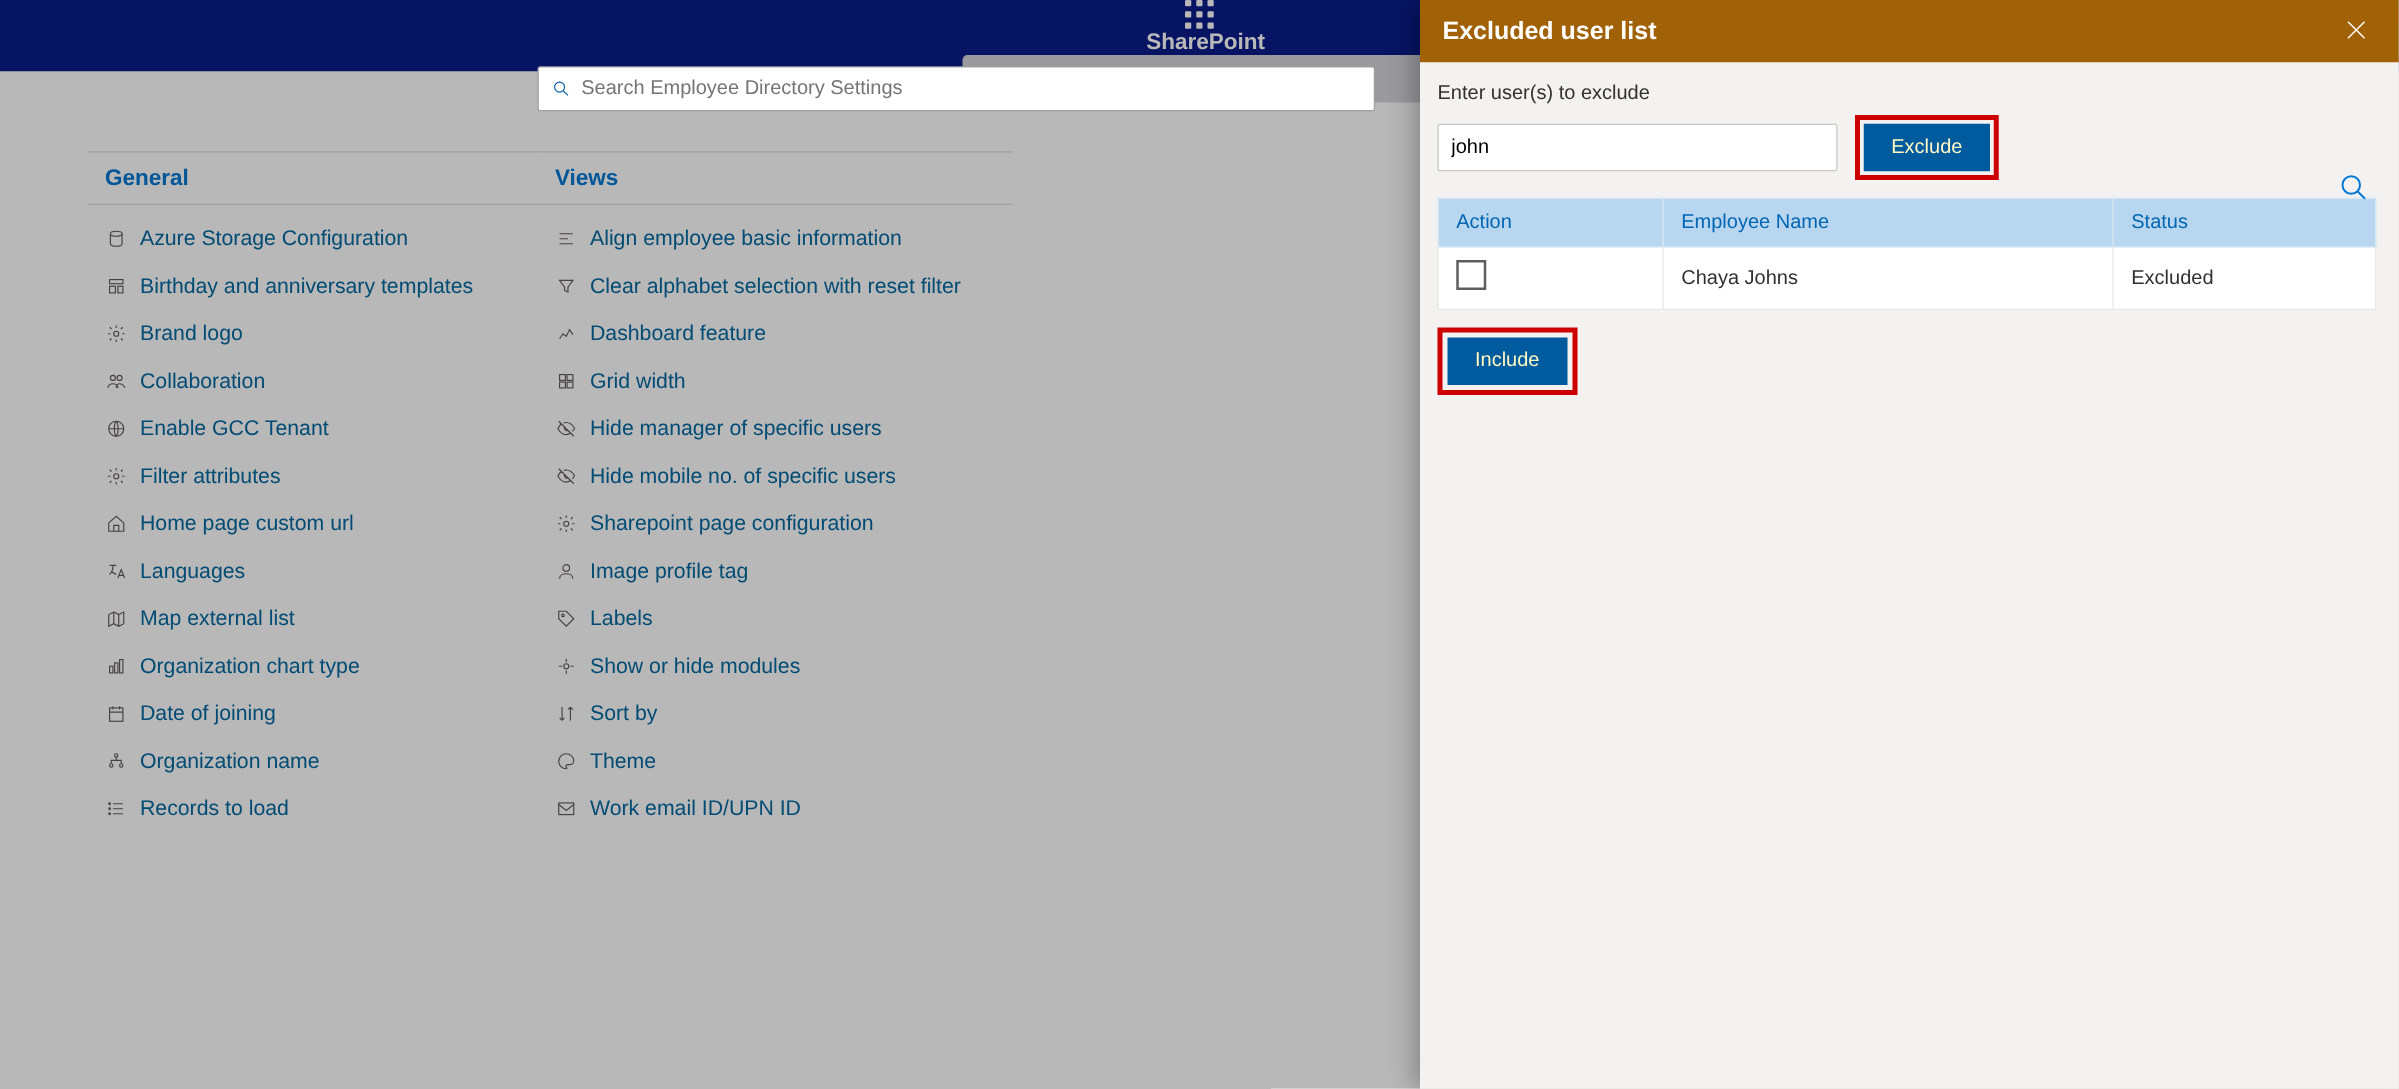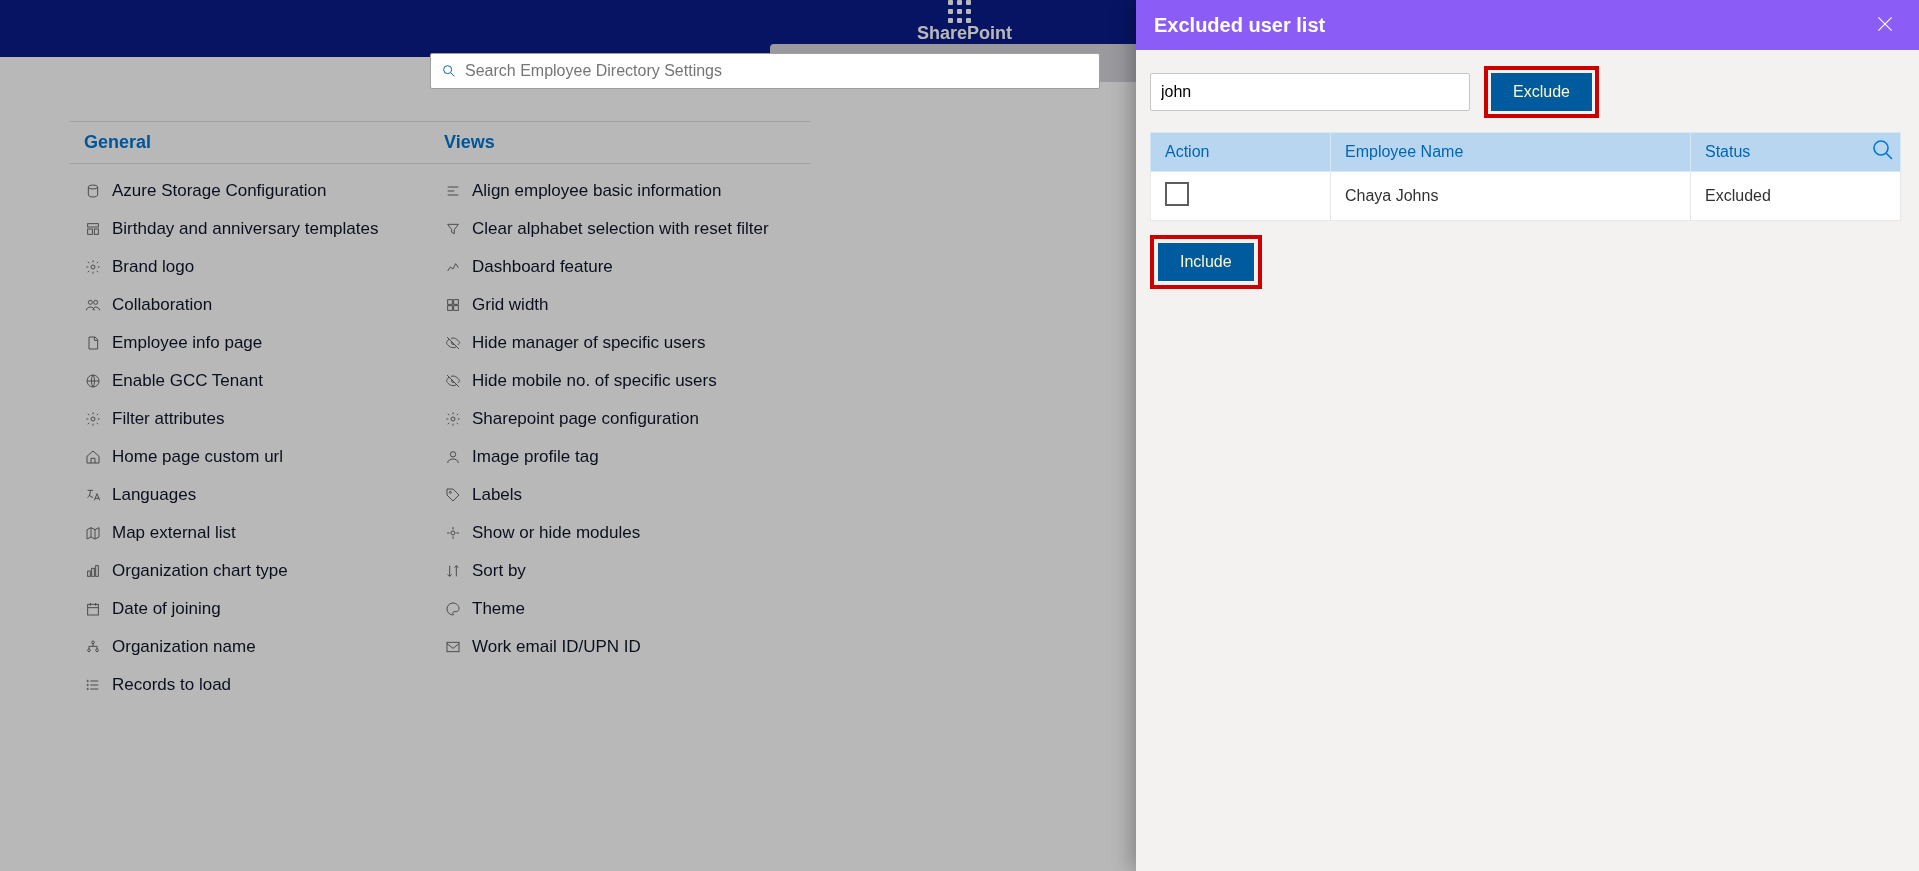--- a/index.html
+++ b/index.html
@@ -22,29 +22,29 @@
     .settings-search { width: 670px; height: 36px; border: 1px solid #a19f9d; border-radius: 2px; display: flex; align-items: center; padding: 0 10px; background: #fff; }
     .settings-search input { border: none; outline: none; flex: 1; font-size: 16px; color: #701a75; margin-left: 8px; }
 
     
     .columns { display: flex; padding: 0 70px; gap: 0; margin-top: 30px; }
     .col { flex: 0 0 auto; }
     .col-general { width: 360px; }
     .col-views { width: 380px; }
     .col-header { color: #0078d4; font-size: 18px; font-weight: 600; padding: 10px 14px; border-top: 1px solid #e1dfdd; border-bottom: 1px solid #e1dfdd; }
     .col-list { list-style: none; padding: 8px 0; }
-    .col-list li { padding: 9px 14px; display: flex; align-items: center; gap: 10px; font-size: 17px; color: #0f172a; cursor: pointer; }
+    .col-list li { padding: 9px 14px; display: flex; align-items: center; gap: 10px; font-size: 17px; color: #0369a1; cursor: pointer; }
     .ico { width: 18px; height: 18px; display: inline-flex; align-items: center; justify-content: center; color: #605e5c; flex-shrink: 0; }
 
     
     .overlay { position: absolute; inset: 0; background: rgba(0,0,0,0.28); }
 
     
     .panel { position: absolute; top: 0; right: 0; width: 783px; height: 100%; background: #fff; box-shadow: -4px 0 20px rgba(0,0,0,0.3); display: flex; flex-direction: column; }
-    .panel-header { height: 50px; background: #8b5cf6; display: flex; align-items: center; justify-content: space-between; padding: 0 18px; }
+    .panel-header { height: 50px; background: #a16207; display: flex; align-items: center; justify-content: space-between; padding: 0 18px; }
     .panel-title { color: #fff; font-size: 20px; font-weight: 600; }
     .panel-close { color: #fff; cursor: pointer; padding: 6px; }
 
     .panel-body { padding: 16px 18px 16px 14px; position: relative; background: #f3f2f1; flex: 1; }
     .panel-label { font-size: 16px; color: #323130; margin-bottom: 8px; display: block; }
     .input-row { display: flex; align-items: center; gap: 14px; }
     .text-input { width: 320px; height: 38px; border: 1px solid #c8c6c4; border-radius: 2px; padding: 0 10px; font-size: 16px; outline: none; background: #fff; }
     .btn-primary { background: #005a9e; color: #fef9c3; border: none; padding: 0 22px; height: 38px; font-size: 16px; cursor: pointer; }
     .highlight-box { border: 4px solid #c00; padding: 3px; display: inline-block; }
 
@@ -141,29 +141,20 @@
                 <circle cx="8" cy="8" r="3"></circle>
                 <circle cx="16" cy="8" r="3"></circle>
                 <path d="M2 20c0-3 3-5 6-5s6 2 6 5M12 20c0-3 2-5 4-5s6 2 6 5"></path>
               </svg>
             </span>
             <span>Collaboration</span>
           </li>
           <li>
             <span class="ico">
               <svg viewBox="0 0 24 24">
-                <path d="M6 3h9l4 4v14H6z"></path>
-                <path d="M14 3v5h5"></path>
-              </svg>
-            </span>
-            <span>Employee info page</span>
-          </li>
-          <li>
-            <span class="ico">
-              <svg viewBox="0 0 24 24">
                 <circle cx="12" cy="12" r="9"></circle>
                 <path d="M3 12h18M12 3c3 3 3 15 0 18M12 3c-3 3-3 15 0 18"></path>
               </svg>
             </span>
             <span>Enable GCC Tenant</span>
           </li>
           <li>
             <span class="ico">
               <svg viewBox="0 0 24 24">
                 <circle cx="12" cy="12" r="3"></circle>
@@ -367,20 +358,21 @@
     <div class="panel-header">
       <div class="panel-title">Excluded user list</div>
       <div class="panel-close">
         <svg class="svgicon" viewBox="0 0 24 24" style="width:20px;height:20px;">
             <line x1="4" y1="4" x2="20" y2="20"></line>
             <line x1="20" y1="4" x2="4" y2="20"></line>
           </svg>
       </div>
     </div>
     <div class="panel-body">
+      <label class="panel-label">Enter user(s) to exclude</label>
       <div class="input-row">
         <input class="text-input" type="text" value="john" style="">
         <span class="highlight-box">
           <button class="btn-primary">Exclude</button>
         </span>
       </div>
 
       <div class="search-icon-side">
         <svg class="svgicon" viewBox="0 0 24 24" style="width:24px;height:24px;stroke-width:1.6;">
             <circle cx="10" cy="10" r="7"></circle>

